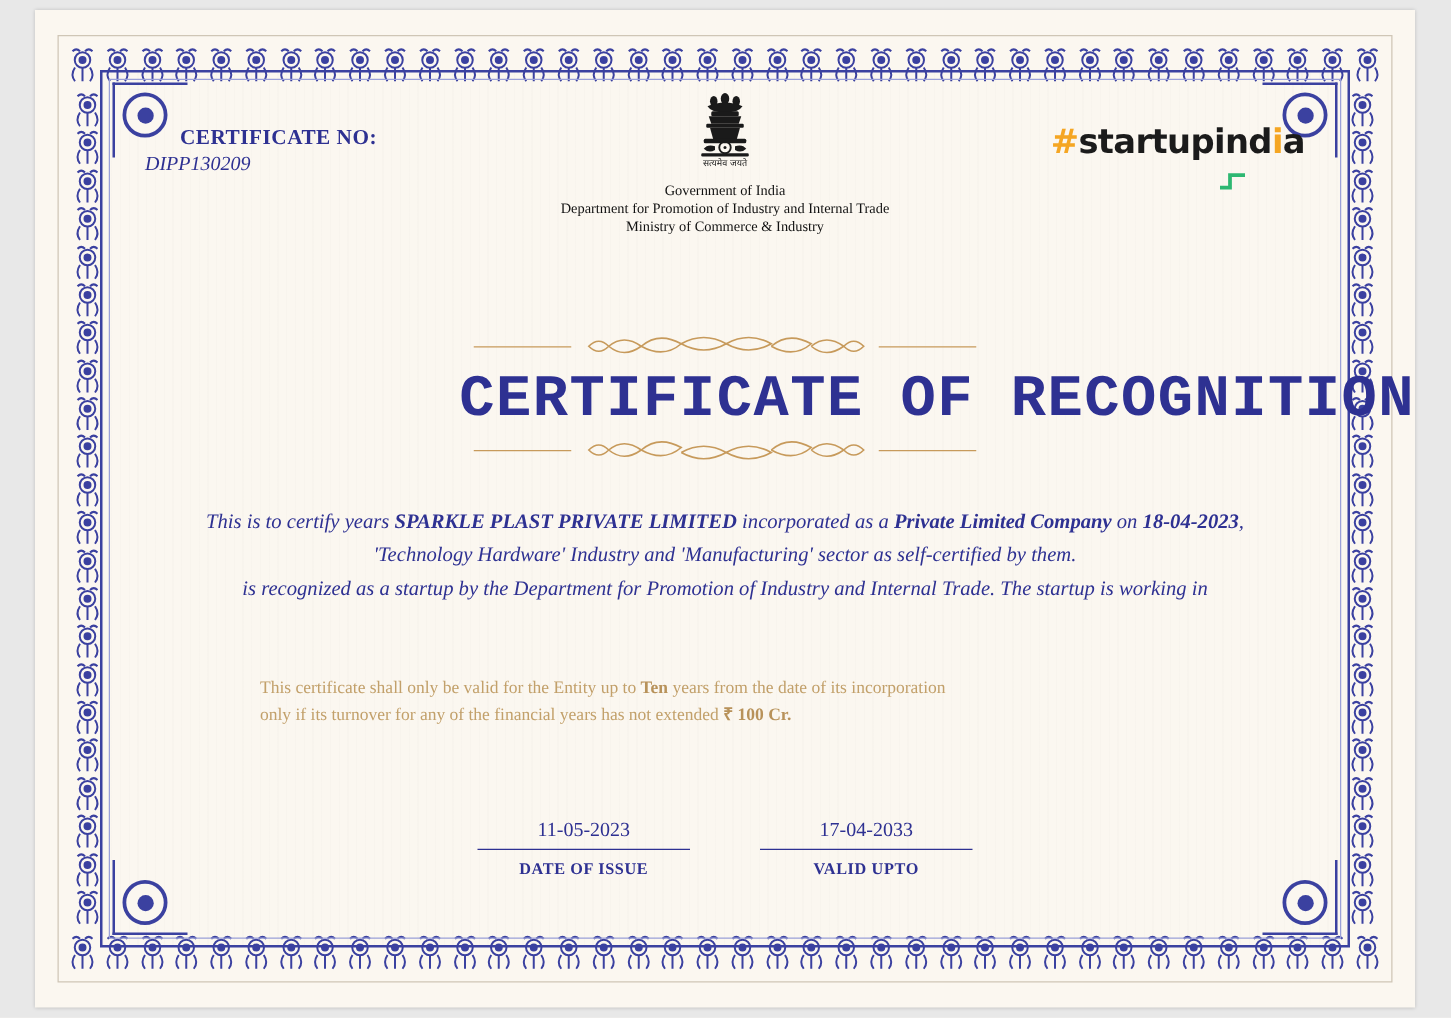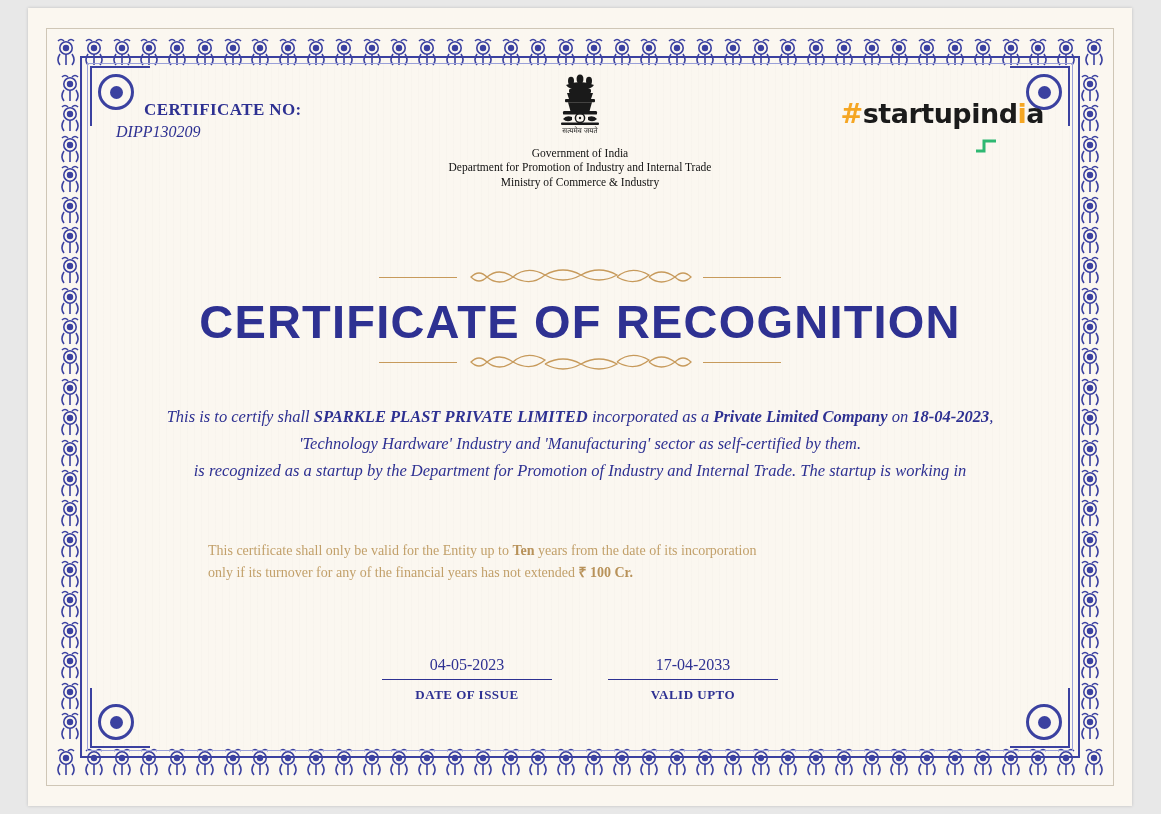--- a/index.html
+++ b/index.html
@@ -203,21 +203,22 @@
     width: 78px;
     height: 1px;
     background: #c79a5b;
   }
   .main-title {
     font-size: 47px;
     font-weight: bold;
     color: #2e3192;
     letter-spacing: 1.2px;
     margin: 6px 0 2px;
-    font-family: Liberation Sans, sans-serif;
+    font-family: Liberation Mono, monospace;
+    text-align: right;
   }
 
   
   .body-text {
     position: absolute;
     left: 130px;
     right: 130px;
     top: 396px;
     text-align: center;
     color: #2e3192;
@@ -1926,21 +1927,21 @@
           <path d="M152 11 q14 -12 32 -2 q-14 12 -32 2"></path>
           <path d="M184 11 q12 -10 26 0 q-14 10 -26 0"></path>
           <path d="M210 11 q8 -8 16 0 q-8 8 -16 0z"></path>
         </g>
       </svg>
       <span class="bar"></span>
     </div>
   </div>
 
   <div class="body-text">
-    <span>This is to certify shall</span>
+    <span>This is to certify years</span>
     <b>SPARKLE PLAST PRIVATE LIMITED</b>
     <span>incorporated as a</span>
     <b>Private Limited Company</b>
     <span>on</span>
     <b>18-04-2023</b><span>,</span>
     <div>'Technology Hardware' Industry and 'Manufacturing' sector as self-certified by them.</div>
     <div>is recognized as a startup by the Department for Promotion of Industry and Internal Trade. The startup is working in</div>
   </div>
 
   <div class="validity-text">
@@ -1950,21 +1951,21 @@
       <span>years from the date of its incorporation</span>
     </div>
     <div>
       <span>only if its turnover for any of the financial years has not extended</span>
       <b>₹ 100 Cr.</b>
     </div>
   </div>
 
   <div class="dates">
     <div class="date-col">
-      <div class="date-val">04-05-2023</div>
+      <div class="date-val">11-05-2023</div>
       <div class="date-lbl">DATE OF ISSUE</div>
     </div>
     <div class="date-col">
       <div class="date-val">17-04-2033</div>
       <div class="date-lbl">VALID UPTO</div>
     </div>
   </div>
 
 </div>
 

